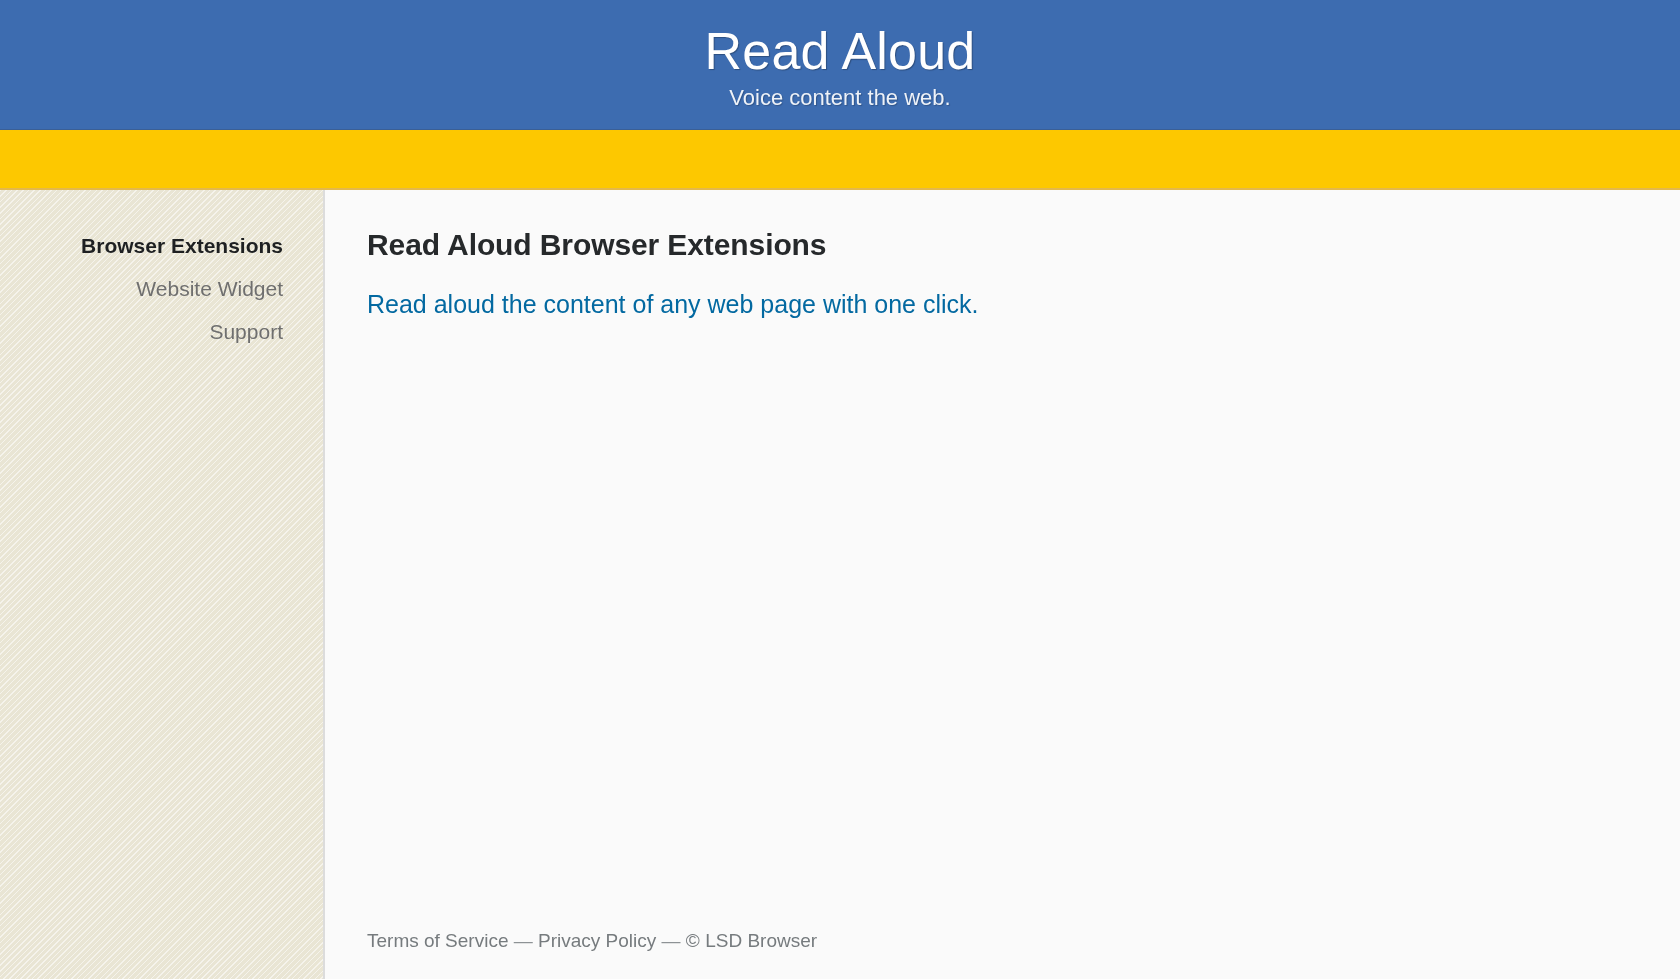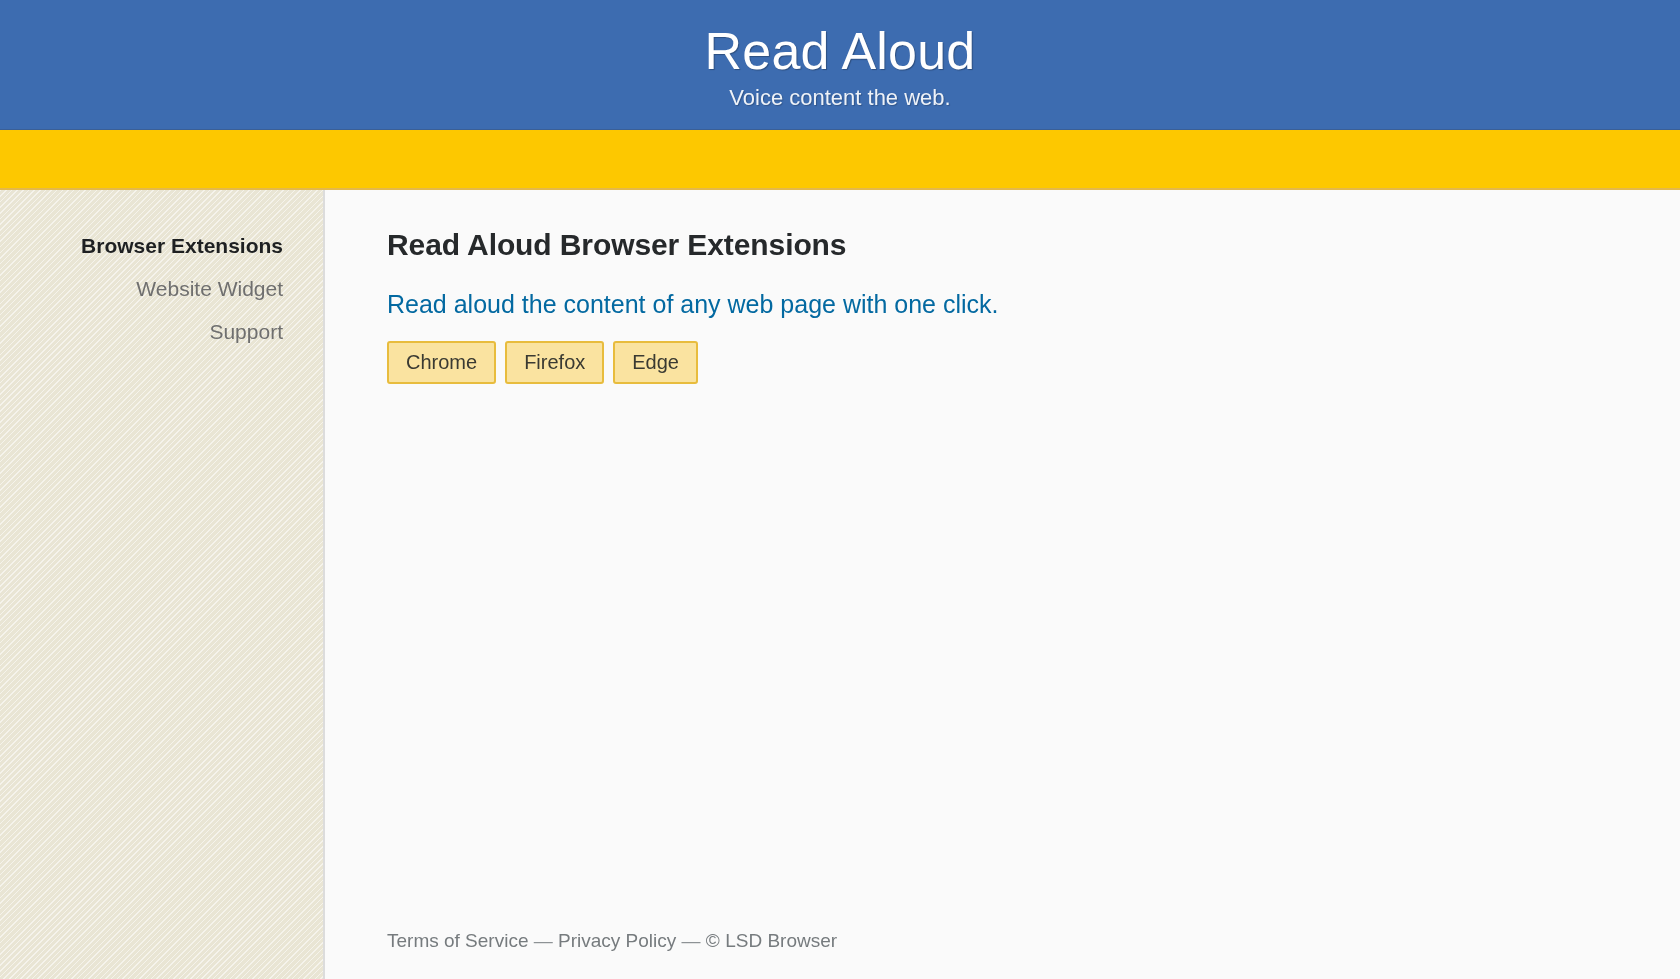--- a/index.html
+++ b/index.html
@@ -56,21 +56,20 @@
     background: #fdc800;
     border-bottom: 2px solid #e3b84d;
     flex: 0 0 auto;
   }
 
   
   .body-wrap {
     flex: 1 1 auto;
     display: flex;
     min-height: 0;
-    gap: 20px;
   }
 
   
   .sidebar {
     width: 325px;
     flex: 0 0 325px;
     background-color: #e9e5d4;
     background-image:
       repeating-linear-gradient(135deg,
         rgba(255,255,255,0.55) 0px,
@@ -176,25 +175,20 @@
         <a class="sidebar-item" href="#">Support</a>
       </nav>
     </aside>
 
     <main class="main">
 
       <h1 class="page-title">Read Aloud Browser Extensions</h1>
 
       <p class="page-desc">Read aloud the content of any web page with one click.</p>
 
-      <div class="button-row">
-        <button class="browser-button">Chrome</button>
-        <button class="browser-button">Firefox</button>
-        <button class="browser-button">Edge</button>
-      </div>
 
       <div class="spacer"></div>
 
       <div class="footer">
         <a href="#">Terms of Service</a>
         <span class="sep">—</span>
         <a href="#">Privacy Policy</a>
         <span class="sep">—</span>
         <span>© LSD Browser</span>
       </div>

